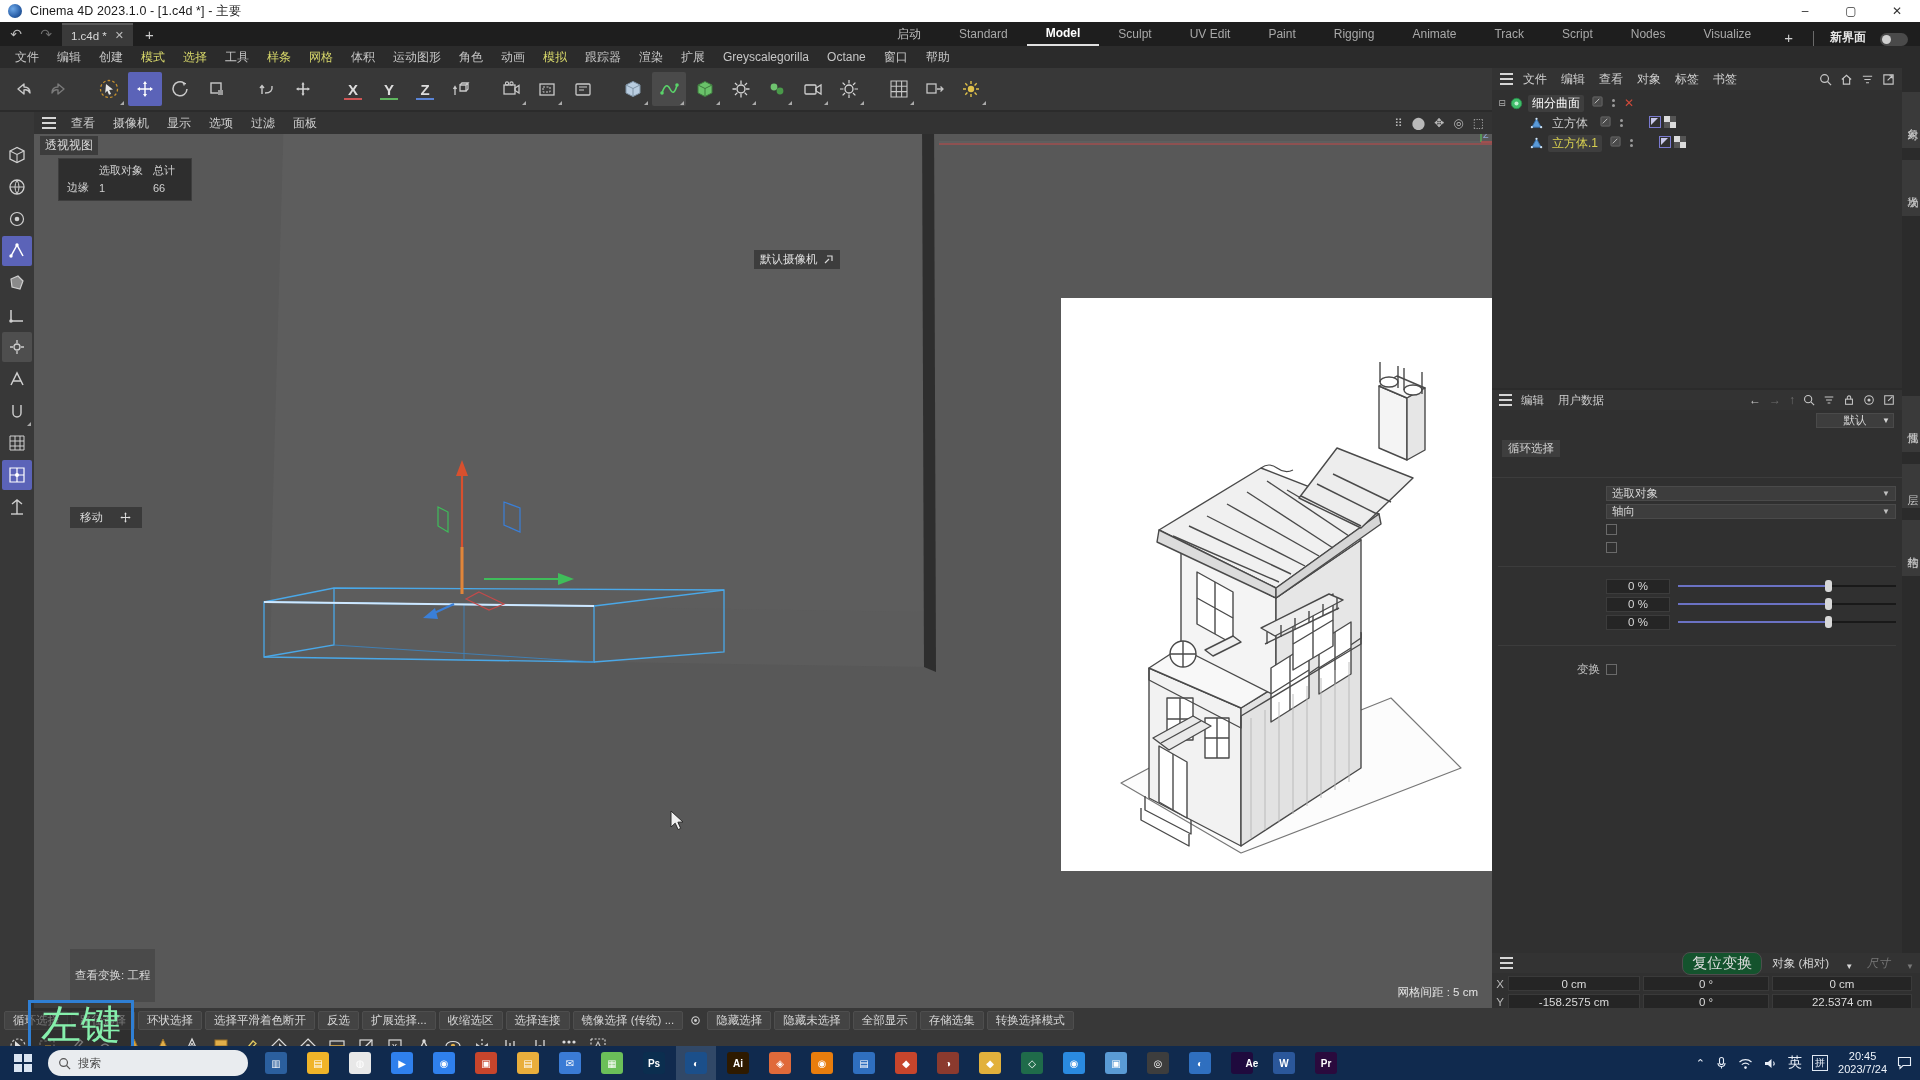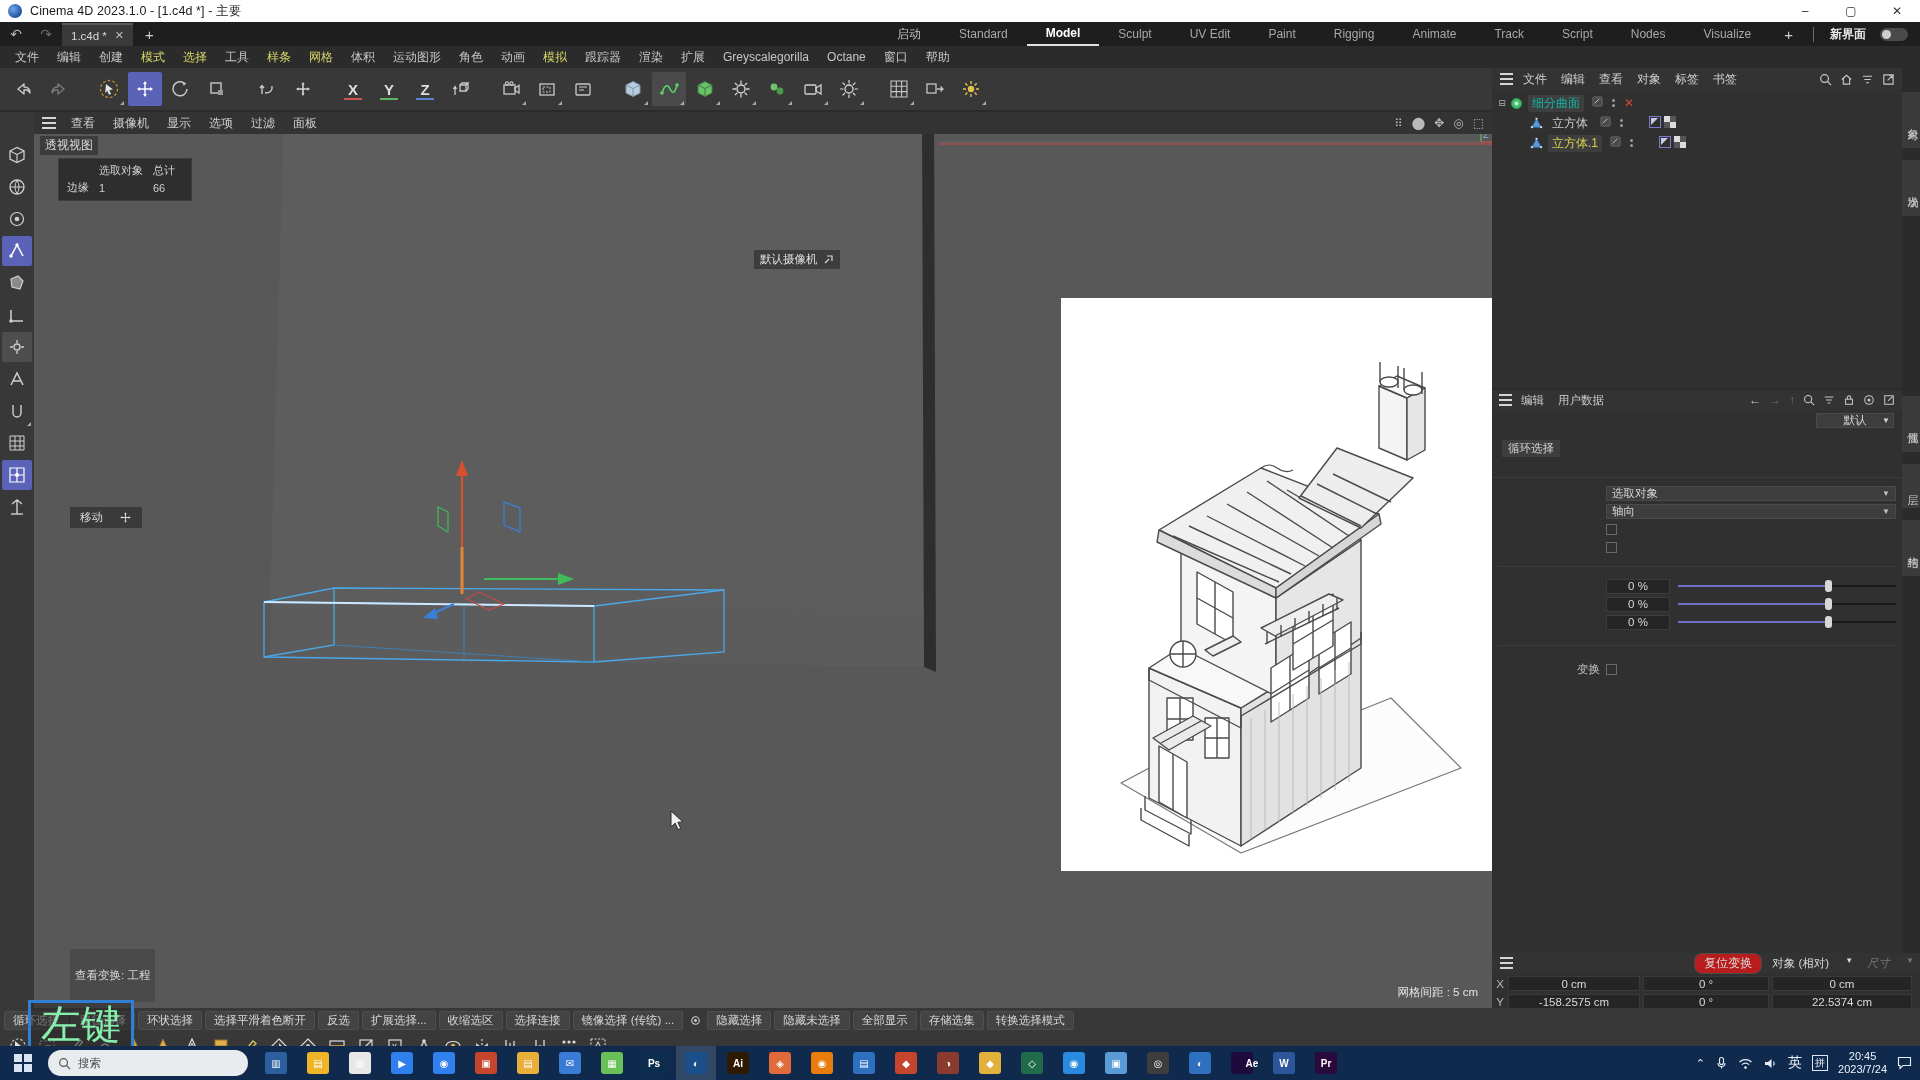--- a/index.html
+++ b/index.html
@@ -38,21 +38,21 @@
   .undo-redo { display: flex; align-items: center; padding: 0 6px; gap: 10px; }
   .ur-btn { width: 20px; height: 18px; display:flex; align-items:center; justify-content:center; color:#b9b9b9; font-size: 14px; }
   .ur-btn.dim { color: #6e6e6e; }
   .doc-tab {
     display: flex; align-items: center; gap: 8px;
     background: #3a3a3a; padding: 0 9px; font-size: 11.5px; color: #d8d8d8;
     border-top: 2px solid #5a5a5a; margin-top: 1px;
   }
   .doc-tab .x { font-size: 11px; color: #bbb; }
   .newtab { display:flex; align-items:center; padding: 0 12px; font-size: 15px; color: #cfcfcf; }
-  .layout-tabs { margin-left: auto; display: flex; align-items: center; height: 24px; }
+  .layout-tabs { margin-left: auto; display: flex; align-items: flex-end; height: 24px; }
   .layout-tabs .lt {
     padding: 0 19px; height: 24px; display: flex; align-items: center;
     font-size: 12px; color: #a9a9a9;
   }
   .layout-tabs .lt.active { color: #ffffff; border-bottom: 2px solid #e0e0e0; font-weight: bold; }
   .layout-tabs .lt.zh { color: #c0c0c0; }
   .layout-tabs .plus { padding: 0 14px; font-size: 15px; color: #d0d0d0; }
   .layout-tabs .sep { width: 1px; height: 15px; background: #6a6a6a; margin: 0 6px; }
   .layout-tabs .newui { padding: 0 10px; font-size: 12px; color: #e6e6e6; font-weight: bold; }
   .toggle-pill {
@@ -170,21 +170,21 @@
 
   .obj-row { height: 20px; display: flex; align-items: center; font-size: 12px; padding-left: 4px; position: relative; }
   .obj-row .twirl { width: 12px; font-size: 9px; color: #b0b0b0; text-align: center; }
   .obj-row .oicon { width: 16px; display:flex; align-items:center; justify-content:center; margin-right: 4px; }
   .obj-row .oname { }
   .obj-row .tagicons { display: flex; align-items: center; gap: 3px; margin-left: 8px; }
   .obj-row .dots { display: flex; flex-direction: column; gap: 2px; margin-left: 9px; }
   .obj-row .dots i { width: 3px; height: 3px; background: #9a9a9a; border-radius: 50%; }
   .obj-row .xdel { color: #d04a3a; font-size: 12px; font-weight: bold; margin-left: 9px; }
   .name-sub { background: #3e3e3e; padding: 0 4px; border-radius: 2px; }
-  .name-sub.orange { color: #14b8a6; }
+  .name-sub.orange { color: #ffffff; }
   .name-sub.yellow { color: #d8d050; }
   .name-sub.grey { color: #cbcbcb; background: transparent; }
 
   .sidetabs { position: absolute; top: 0; right: 0; width: 18px; bottom: 0; background: #2b2b2b; }
   .sidetab {
     position: absolute; right: 0; width: 18px; background: #3a3a3a;
     writing-mode: vertical-rl; text-align: center; font-size: 11px; color: #c8c8c8;
     padding: 6px 0;
   }
 
@@ -217,24 +217,24 @@
     display: flex; align-items: center; justify-content: center; font-size: 11.5px; color: #d5d5d5; position: relative;}
   .preset-dd .arr { position: absolute; right: 3px; font-size: 8px; }
   .toolname { display: inline-block; background: #3e3e3e; padding: 1px 6px; font-size: 11.5px; color: #d5d5d5; }
   .coordpanel {
     position: absolute; right: 0; bottom: 52px; width: 428px; height: 75px; background: #303030;
   }
   .coord-head { height: 20px; background: #333; display: flex; align-items: center; padding: 0 6px 0 4px; }
   .coord-head .hamb { width: 20px; display:flex; flex-direction: column; gap:3px; align-items:center; }
   .coord-head .hamb i { display:block; width: 13px; height: 2px; background: #d6d6d6; }
   .coord-btn {
-    margin-left: auto; font-size: 12px; color: #dcdcdc; background: #b91c1c;
+    margin-left: auto; font-size: 15px; color: #dcdcdc; background: #14532d;
     border: 1px solid #4d4d4d; border-radius: 8px; padding: 1px 9px;
   }
-  .coord-dd { font-size: 11.5px; color: #d8d8d8; margin-left: 10px; display: flex; align-items: flex-start; gap: 16px; }
+  .coord-dd { font-size: 11.5px; color: #d8d8d8; margin-left: 10px; display: flex; align-items: flex-end; gap: 16px; }
   .coord-dd .arr { font-size: 8px; }
   .coord-dd.dim { color: #777; font-style: italic; }
   .coord-rows { padding: 2px 0 0 0; }
   .coord-row { display: flex; align-items: center; height: 17px; margin-bottom: 1px; }
   .coord-row .ax { width: 16px; text-align: center; font-size: 11.5px; color: #b9b9b9; }
   .coord-cell {
     height: 15px; background: #252525; border: 1px solid #3a3a3a; margin-right: 3px;
     display: flex; align-items: center; justify-content: center; font-size: 11.5px; color: #dadada;
   }
   .cc1 { width: 132px; } .cc2 { width: 126px; } .cc3 { width: 140px; }

